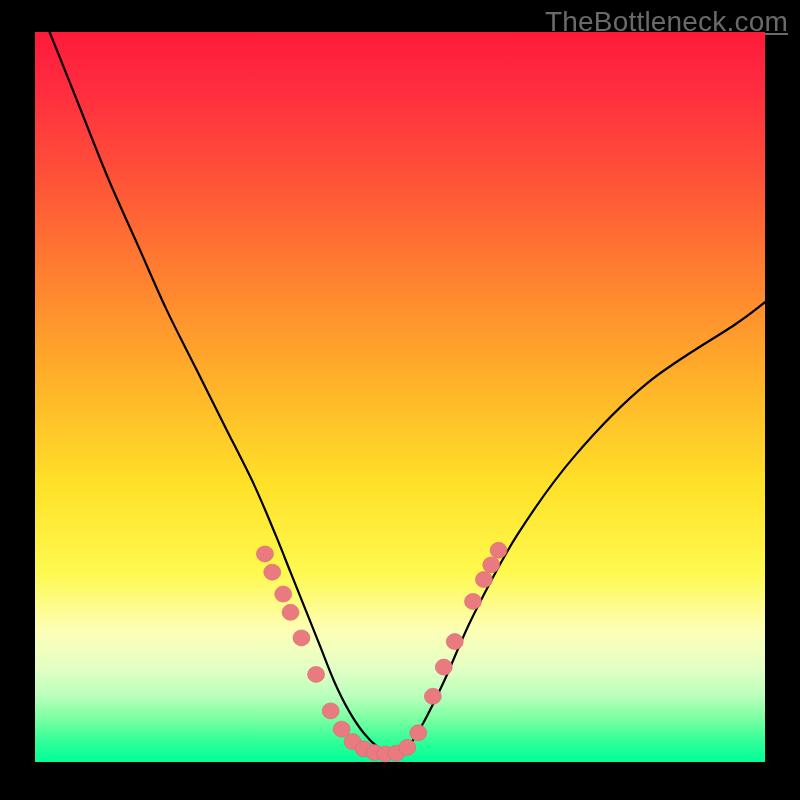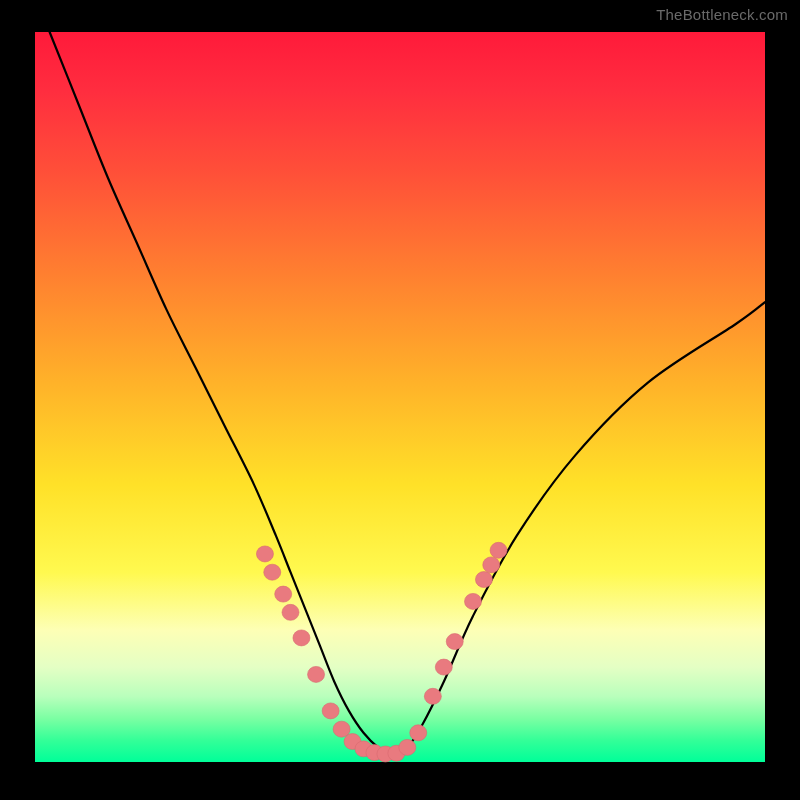--- a/index.html
+++ b/index.html
@@ -41,24 +41,25 @@
       #7cffa3 94%,
       #34ff98 97%,
       #00ff99 100%
     );
   }
   .watermark {
     position: absolute;
     top: 6px;
     right: 12px;
     color: #6a6a6a;
-    font-size: 15px;
+    font-size: 28px;
     font-weight: 500;
     letter-spacing: 0.2px;
     user-select: none;
+    text-decoration: underline;
   }
   svg.curve {
     position: absolute;
     inset: 0;
     width: 730px;
     height: 730px;
     overflow: visible;
   }
 </style>
 </head>

